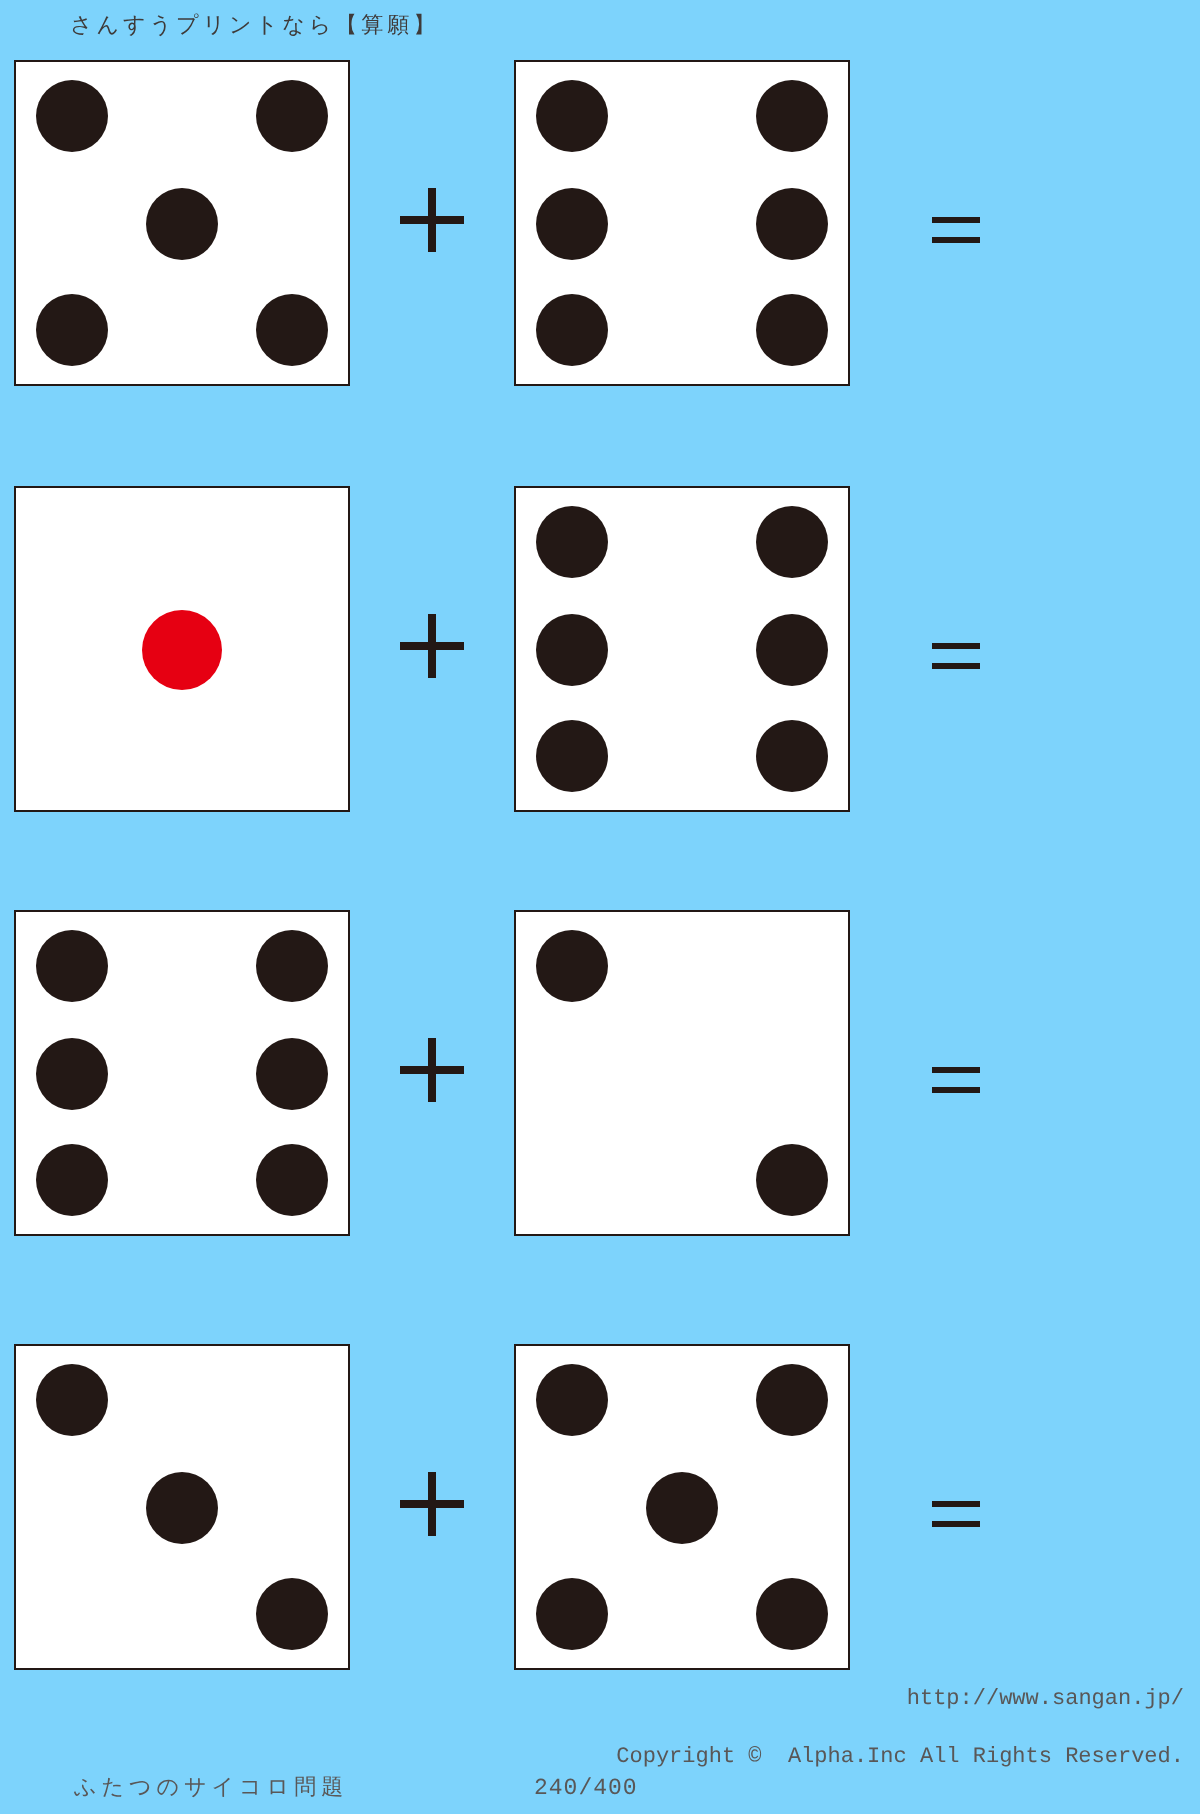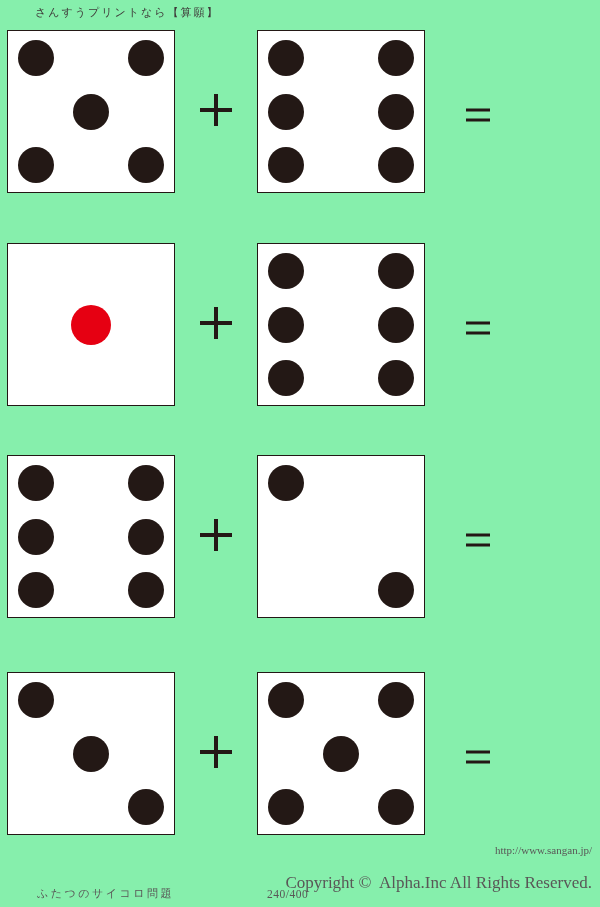--- a/index.html
+++ b/index.html
@@ -1,21 +1,21 @@
 <!DOCTYPE html>
 <html><head>
 <meta charset="utf-8">
 <style>
   html,body{margin:0;padding:0;background:#fff;}
   .page{
     position:relative;
     width:600px;height:907px;
-    background:#86efac;
+    background:#7dd3fc;
     overflow:hidden;
-    font-family:Liberation Serif, serif;
+    font-family:Liberation Mono, monospace;
   }
   .header-text{
     position:absolute;left:35px;top:5px;
     font-size:11px;letter-spacing:2px;color:#3e3a39;
   }
   
   .die{
     position:absolute;width:168px;height:163px;
     box-sizing:border-box;border:1.5px solid #231815;background:#fff;
   }
@@ -35,21 +35,21 @@
   .footer-title{
     position:absolute;left:37px;top:886px;
     font-size:11px;letter-spacing:2.5px;color:#595757;
   }
   .footer-page{
     position:absolute;left:267px;top:888px;
     font-size:11.5px;letter-spacing:.5px;color:#595757;
   }
   .footer-copyright{
     position:absolute;right:8px;top:873px;
-    font-size:17px;color:#595757;text-align:right;white-space:pre;
+    font-size:11px;color:#595757;text-align:right;white-space:pre;
   }
   .footer-url{
     position:absolute;right:8px;top:844px;
     font-size:11px;color:#595757;text-align:right;
   }
 </style>
 </head>
 <body>
 
 <div class="page">

